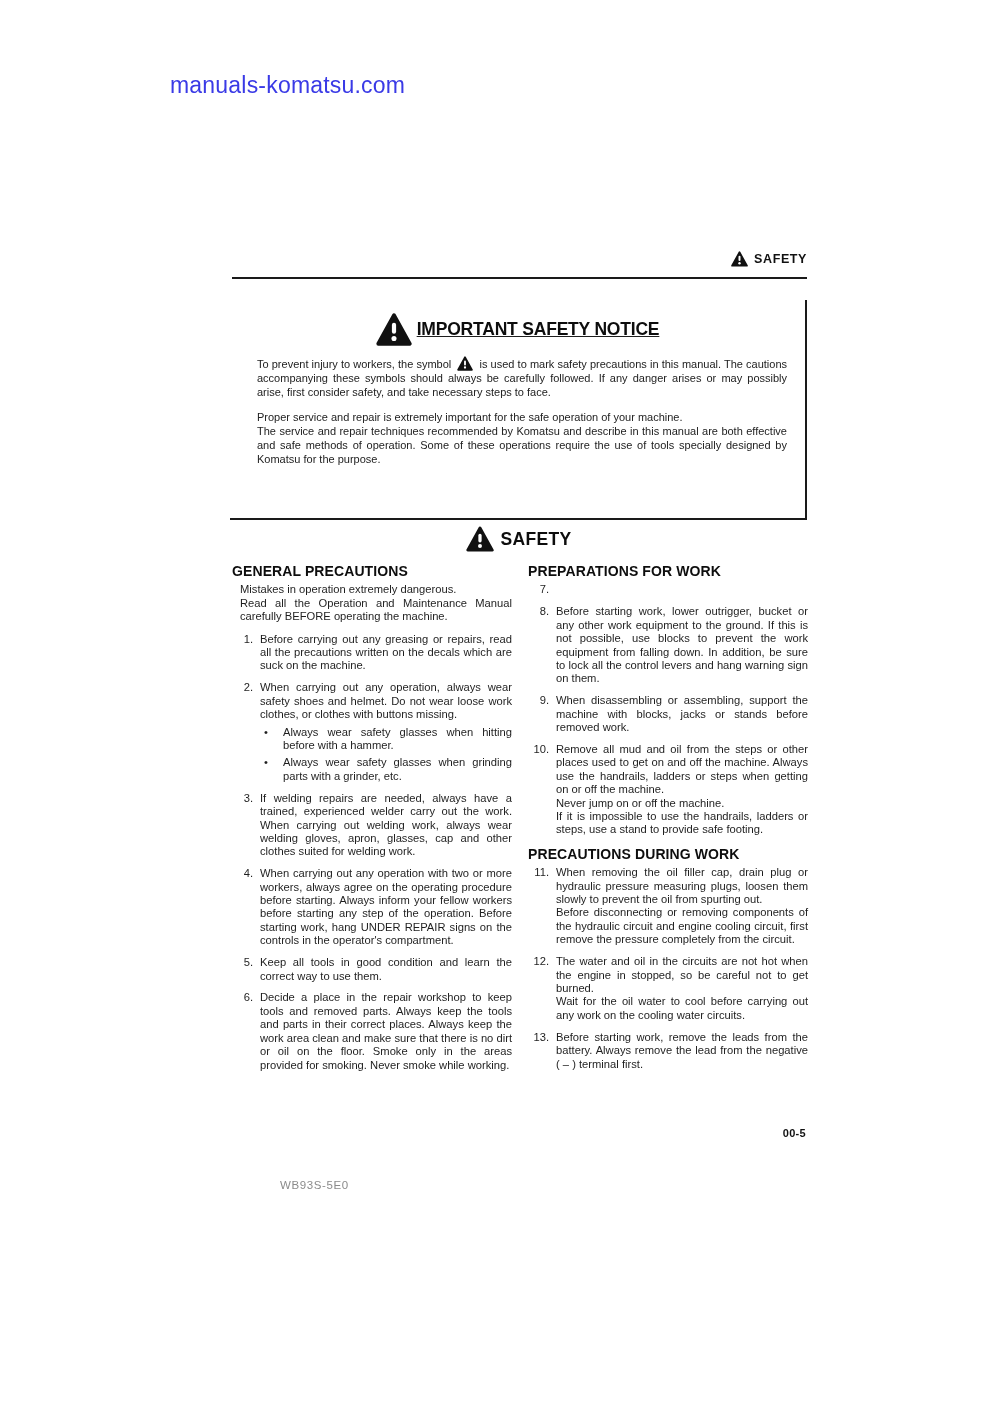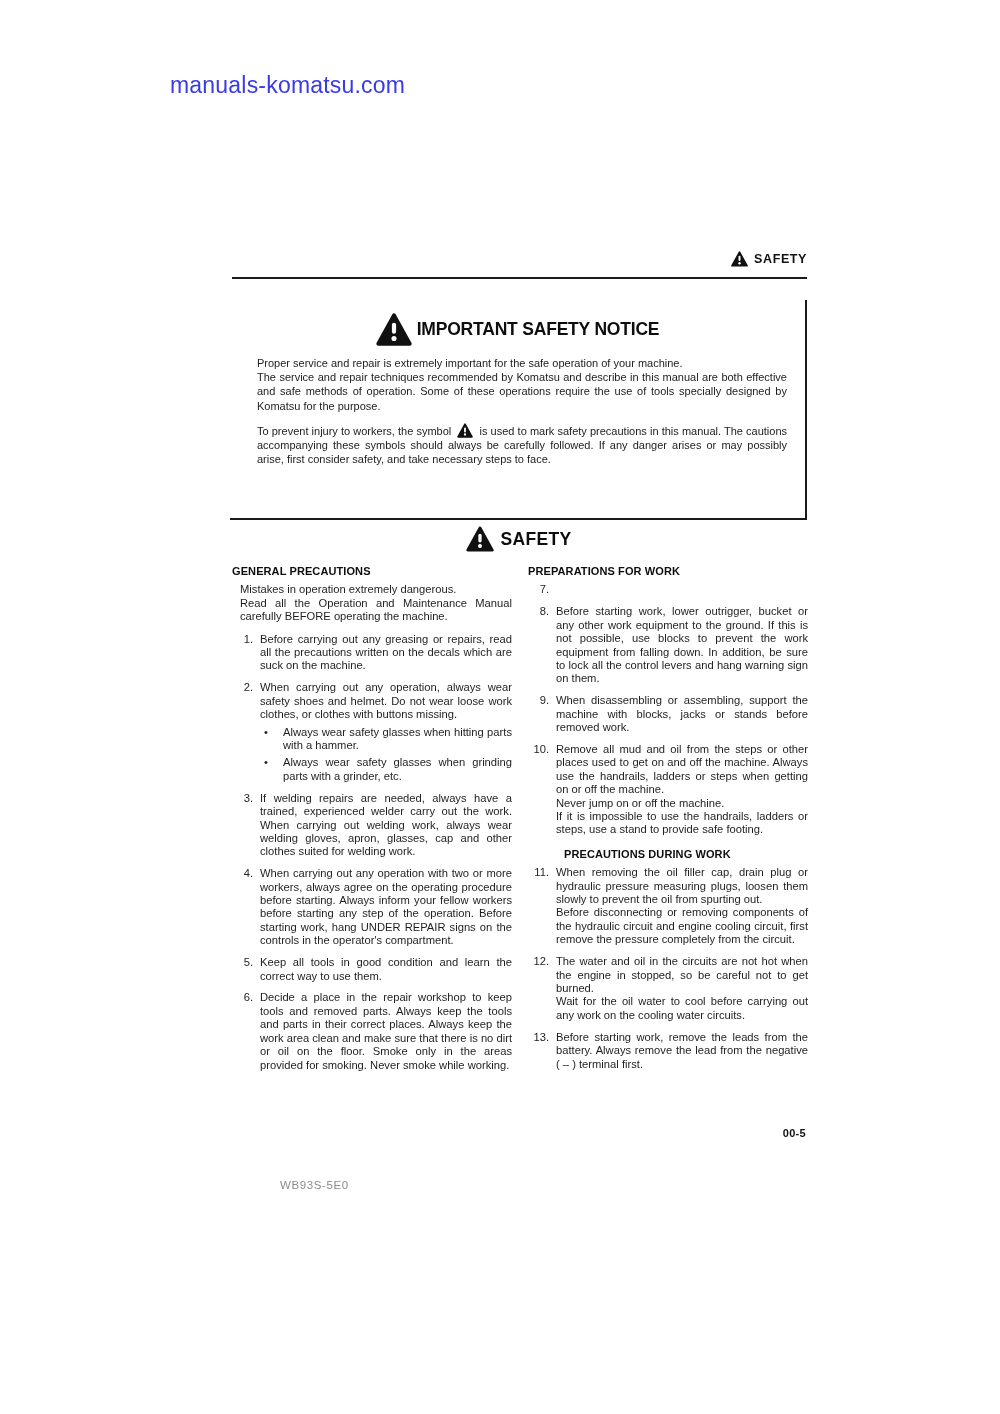--- a/index.html
+++ b/index.html
@@ -19,21 +19,21 @@
     font-size:12.5px;font-weight:bold;letter-spacing:0.6px;color:#111;
   }
   .header-rule{
     position:absolute;left:232px;top:277px;width:575px;height:2px;background:#1a1a1a;
   }
   .notice-box{
     position:absolute;left:230px;top:300px;width:577px;height:220px;box-sizing:border-box;
     border-right:2px solid #1a1a1a;border-bottom:2px solid #1a1a1a;background:#fff;
   }
   .notice-title-row{
-    display:flex;justify-content:center;align-items:center;gap:5px;padding-top:13px;
+    display:flex;justify-content:center;align-items:center;gap:5px;padding-top:13px;text-decoration:underline;
   }
   .notice-title{
     margin:0;font-size:17.5px;font-weight:bold;letter-spacing:-0.2px;color:#0d0d0d;
   }
   .notice-p{
     margin:10px 18px 0 27px;font-size:11px;line-height:14.2px;text-align:justify;color:#222;
   }
   .pre{white-space:pre-line;}
   .inline-tri{vertical-align:-3px;margin:0 3px;}
   .safety-heading{
@@ -42,23 +42,23 @@
   }
   .safety-heading-label{
     font-size:17.5px;font-weight:bold;letter-spacing:0.3px;color:#0d0d0d;
   }
   .columns{
     position:absolute;left:232px;top:565px;width:576px;
     display:flex;gap:16px;font-size:11.2px;line-height:13.4px;
   }
   .col{width:280px;}
   .col-heading{
-    margin:0 0 5px 0;font-size:11px;font-weight:bold;letter-spacing:0.1px;color:#0d0d0d;
-  }
-  .col-heading.second{margin-top:11px;margin-left:36px;}
+    margin:0 0 5px 0;font-size:14px;font-weight:bold;letter-spacing:0.1px;color:#0d0d0d;
+  }
+  .col-heading.second{margin-top:11px;}
   .intro{margin:0 0 9px 8px;text-align:justify;}
   .item{display:flex;margin-bottom:8.5px;}
   .num{flex:0 0 21px;text-align:right;padding-right:7px;}
   .ibody{flex:1;min-width:0;}
   .itext{text-align:justify;}
   .bullet-row{display:flex;margin-top:4px;}
   .bullet{flex:0 0 19px;padding-left:4px;}
   .btext{flex:1;text-align:justify;}
   .footer-code{
     position:absolute;left:280px;top:1134px;font-size:11.5px;color:#8b8b8b;letter-spacing:0.6px;margin-top:45px;
@@ -87,31 +87,31 @@
 
   <div class="notice-box">
     <div class="notice-title-row">
       <svg class="tri" width="36" height="33" viewBox="0 0 24 22">
         <path d="M12 1.5 L22.5 20.5 L1.5 20.5 Z" fill="#111" stroke="#111" stroke-width="2.5" stroke-linejoin="round"></path>
         <rect x="10.6" y="6.5" width="2.8" height="7.4" rx="1.4" fill="#fff"></rect>
         <circle cx="12" cy="17" r="1.7" fill="#fff"></circle>
       </svg>
       <h1 class="notice-title">IMPORTANT SAFETY NOTICE</h1>
     </div>
-    <p class="notice-p pre">Proper service and repair is extremely important for the safe operation of your machine.
-The service and repair techniques recommended by Komatsu and describe in this manual are both effective and safe methods of operation. Some of these operations require the use of tools specially designed by Komatsu for the purpose.</p>
     <p class="notice-p">
       <span>To prevent injury to workers, the symbol</span>
       <svg class="inline-tri" width="16" height="15" viewBox="0 0 24 22">
         <path d="M12 1.5 L22.5 20.5 L1.5 20.5 Z" fill="#111" stroke="#111" stroke-width="2.5" stroke-linejoin="round"></path>
         <rect x="10.6" y="6.5" width="2.8" height="7.4" rx="1.4" fill="#fff"></rect>
         <circle cx="12" cy="17" r="1.7" fill="#fff"></circle>
       </svg>
       <span>is used to mark safety precautions in this manual. The cautions accompanying these symbols should always be carefully followed. If any danger arises or may possibly arise, first consider safety, and take necessary steps to face.</span>
     </p>
+    <p class="notice-p pre">Proper service and repair is extremely important for the safe operation of your machine.
+The service and repair techniques recommended by Komatsu and describe in this manual are both effective and safe methods of operation. Some of these operations require the use of tools specially designed by Komatsu for the purpose.</p>
   </div>
 
   <div class="safety-heading">
     <svg class="tri" width="28" height="26" viewBox="0 0 24 22">
       <path d="M12 1.5 L22.5 20.5 L1.5 20.5 Z" fill="#111" stroke="#111" stroke-width="2.5" stroke-linejoin="round"></path>
       <rect x="10.6" y="6.5" width="2.8" height="7.4" rx="1.4" fill="#fff"></rect>
       <circle cx="12" cy="17" r="1.7" fill="#fff"></circle>
     </svg>
     <span class="safety-heading-label">SAFETY</span>
   </div>
@@ -129,21 +129,21 @@
           <div class="itext pre">Before carrying out any greasing or repairs, read all the precautions written on the decals which are suck on the machine.</div>
         </div>
       </div>
 
       <div class="item">
         <span class="num">2.</span>
         <div class="ibody">
           <div class="itext pre">When carrying out any operation, always wear safety shoes and helmet. Do not wear loose work clothes, or clothes with buttons missing.</div>
           <div class="bullet-row">
             <span class="bullet">•</span>
-            <div class="btext">Always wear safety glasses when hitting parts with a hammer.</div>
+            <div class="btext">Always wear safety glasses when hitting before with a hammer.</div>
           </div>
           <div class="bullet-row">
             <span class="bullet">•</span>
             <div class="btext">Always wear safety glasses when grinding parts with a grinder, etc.</div>
           </div>
         </div>
       </div>
 
       <div class="item">
         <span class="num">3.</span>

